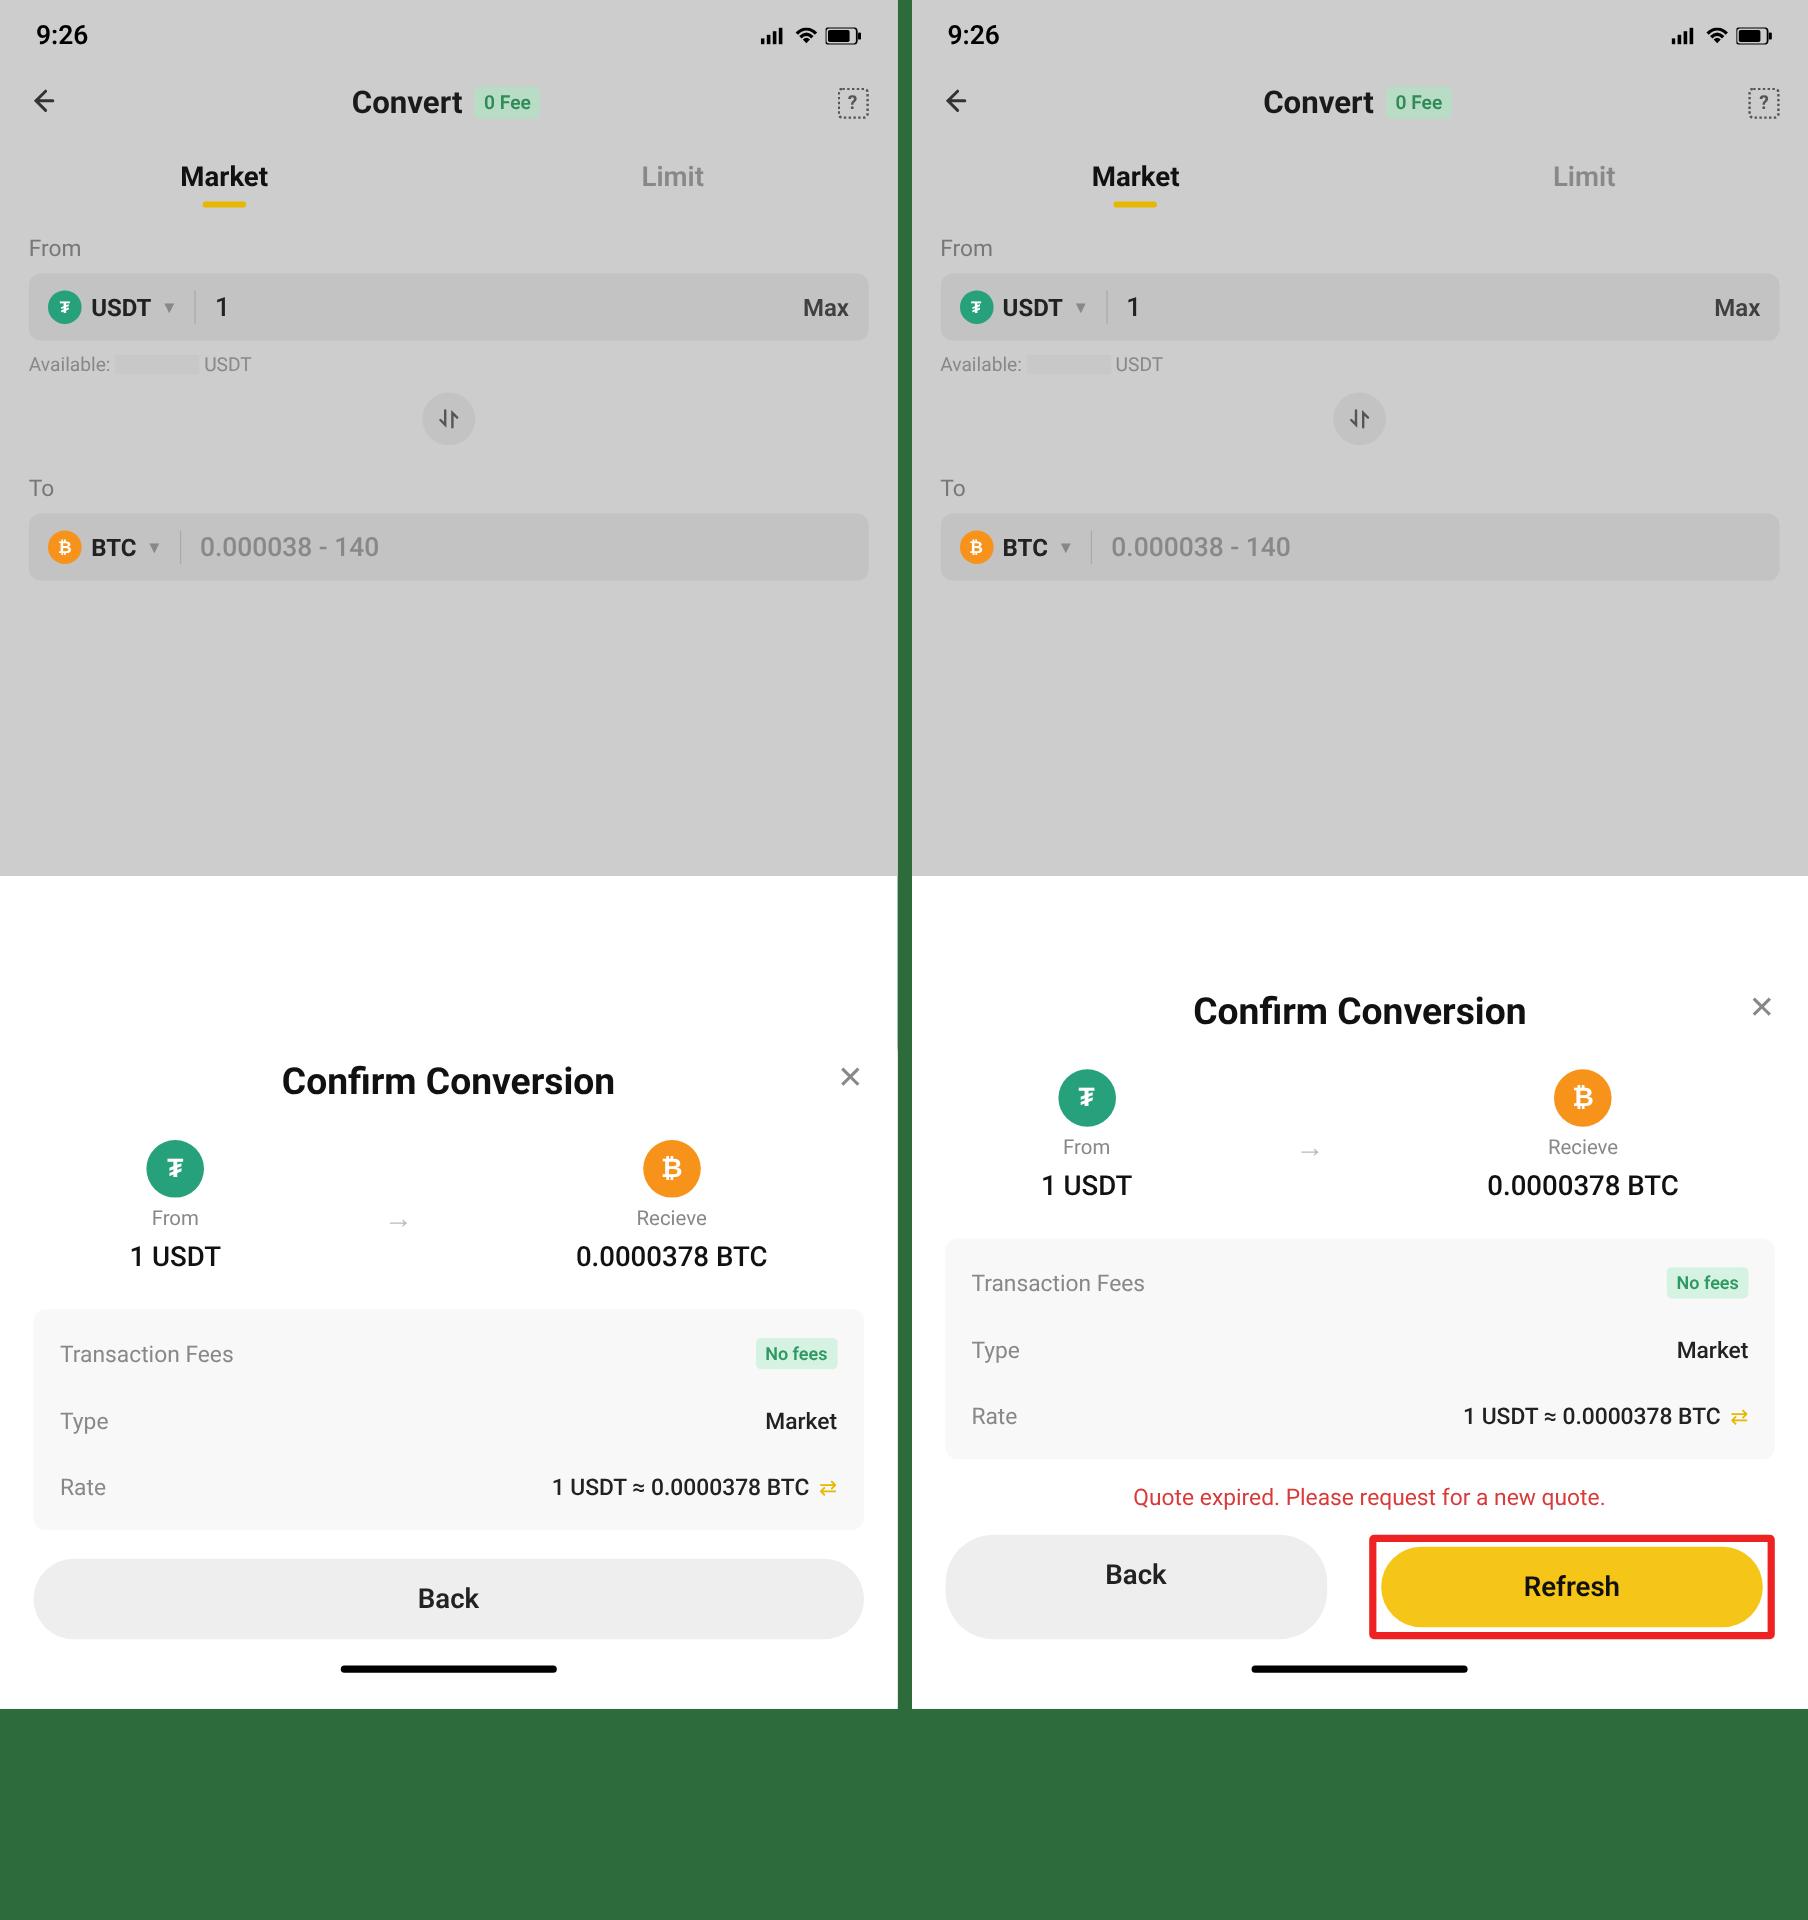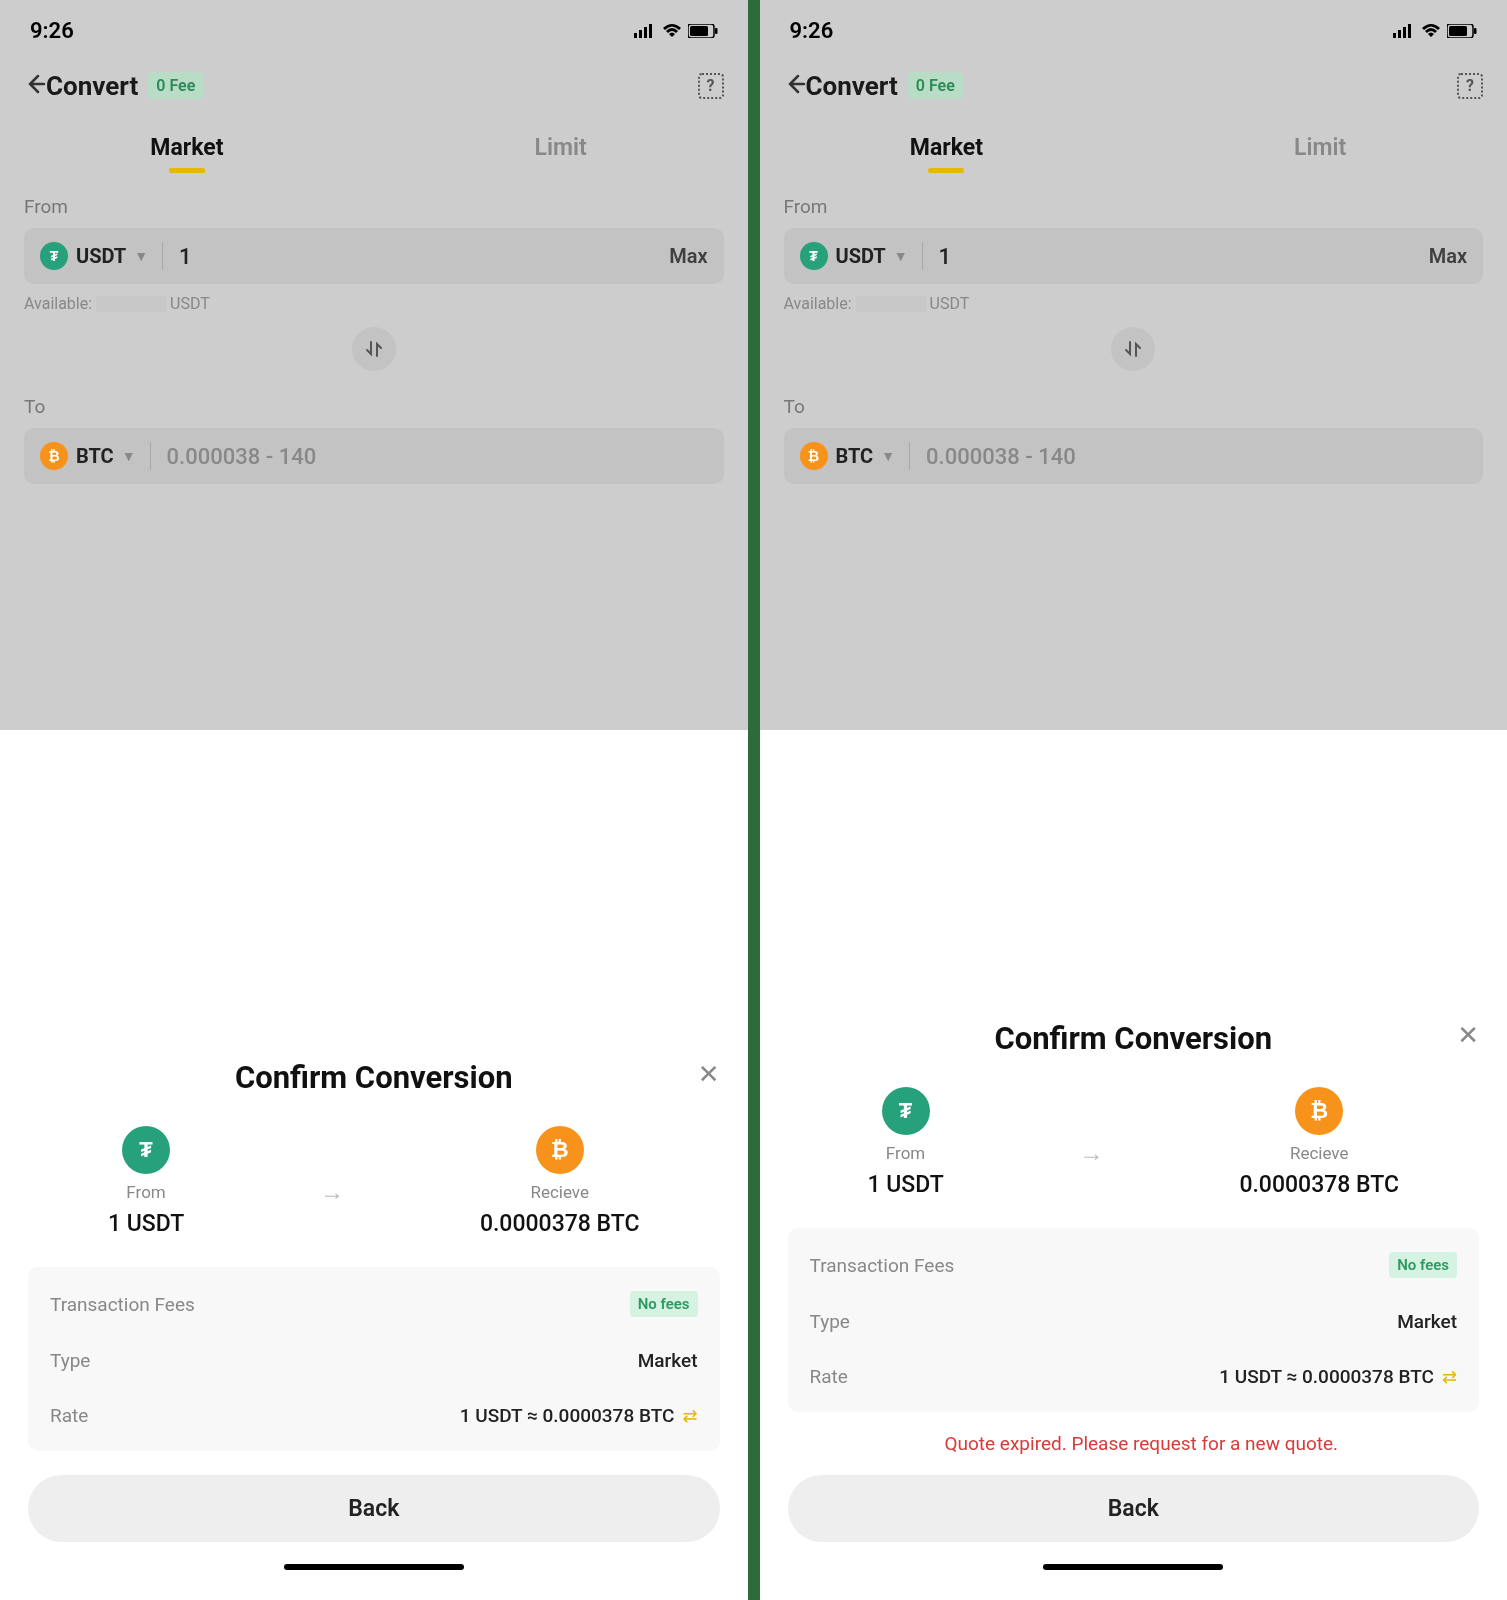--- a/index.html
+++ b/index.html
@@ -3,21 +3,21 @@
 <meta charset="utf-8">
 <style>
   * { box-sizing: border-box; margin: 0; padding: 0; font-family: -apple-system, BlinkMacSystemFont, "Segoe UI", Roboto, Helvetica, Arial, sans-serif; }
   body { background: #2e6b3a; display: flex; gap: 12px; padding: 0; width: 1507px; }
   .phone { width: 748px; background: #fff; position: relative; }
   .dimmed-bg { background: #cdcdcd; position: relative; }
   .status-bar { display: flex; justify-content: space-between; align-items: center; padding: 18px 30px 8px 30px; font-weight: 600; font-size: 22px; color: #000; }
   .status-icons { display: flex; gap: 6px; align-items: center; }
   .nav-header { display: flex; align-items: center; padding: 18px 24px 12px 24px; position: relative; }
   .back-arrow { font-size: 28px; color: #333; }
-  .nav-title-wrap { flex: 1; display: flex; justify-content: flex-start; align-items: center; gap: 10px; }
+  .nav-title-wrap { flex: 1; display: flex; justify-content: center; align-items: center; gap: 10px; }
   .nav-title { font-size: 26px; font-weight: 700; color: #1a1a1a; }
   .fee-badge { background: #b8dcc6; color: #2e8a56; font-size: 16px; font-weight: 600; padding: 4px 8px; border-radius: 4px; }
   .help-icon { width: 26px; height: 26px; border: 2px dotted #555; border-radius: 4px; display: flex; align-items: center; justify-content: center; font-weight: 700; color: #555; font-size: 16px; }
   .tabs { display: flex; padding: 10px 0 0 0; }
   .tab { flex: 1; text-align: center; font-size: 23px; font-weight: 600; color: #888; padding: 10px 0; position: relative; }
   .tab.active { color: #111; font-weight: 700; }
   .tab.active::after { content: ""; position: absolute; bottom: -2px; left: 50%; transform: translateX(-50%); width: 36px; height: 5px; background: #e6b800; border-radius: 2px; }
   .section-label { font-size: 19px; color: #777; padding: 24px 24px 10px 24px; }
   .input-row { margin: 0 24px; background: #c3c3c3; border-radius: 10px; display: flex; align-items: center; padding: 14px 16px; }
   .coin-selector { display: flex; align-items: center; gap: 8px; padding-right: 14px; border-right: 1px solid #aaa; }
@@ -49,21 +49,21 @@
   .detail-val { color: #222; font-weight: 500; display: flex; align-items: center; gap: 8px; }
   .nofees-badge { background: #d6f2e3; color: #2e9a62; font-size: 15px; font-weight: 600; padding: 4px 8px; border-radius: 4px; }
   .swap-small { color: #e6b800; font-size: 18px; }
   .error-msg { text-align: center; color: #d93a3a; font-size: 19px; padding: 20px 12px 8px 28px; }
   .btn-row { display: flex; gap: 35px; padding: 24px 28px 0 28px; }
   .btn { flex: 1; border-radius: 40px; padding: 20px 0; text-align: center; font-size: 23px; font-weight: 600; }
   .btn-back { background: #eee; color: #222; }
   .btn-primary { background: #f5c518; color: #111; }
   .highlight-box { border: 6px solid #e22; border-radius: 4px; padding: 4px; }
   .home-indicator { width: 180px; height: 6px; background: #000; border-radius: 3px; margin: 22px auto 0 auto; }
-  .phone-inner { position: relative; height: 1600px; }
+  .phone-inner { position: relative; height: 1424px; }
 </style>
 </head>
 <body>
 
 <div class="phone">
   <div class="phone-inner">
     <div class="dimmed-bg" style="height:730px;">
       <div class="status-bar">
         <span>9:26</span>
         <div class="status-icons">
@@ -295,17 +295,20 @@
           <span class="detail-label">Rate</span>
           <span class="detail-val">
             <span>1 USDT ≈ 0.0000378 BTC</span>
             <span class="swap-small">⇄</span>
           </span>
         </div>
       </div>
       <div class="error-msg">Quote expired. Please request for a new quote.</div>
       <div class="btn-row" style="padding-top:12px;">
         <div class="btn btn-back">Back</div>
+        <div class="highlight-box" style="flex:1;">
+          <div class="btn btn-primary">Refresh</div>
+        </div>
       </div>
       <div class="home-indicator"></div>
     </div>
   </div>
 </div>
 
 </body></html>

